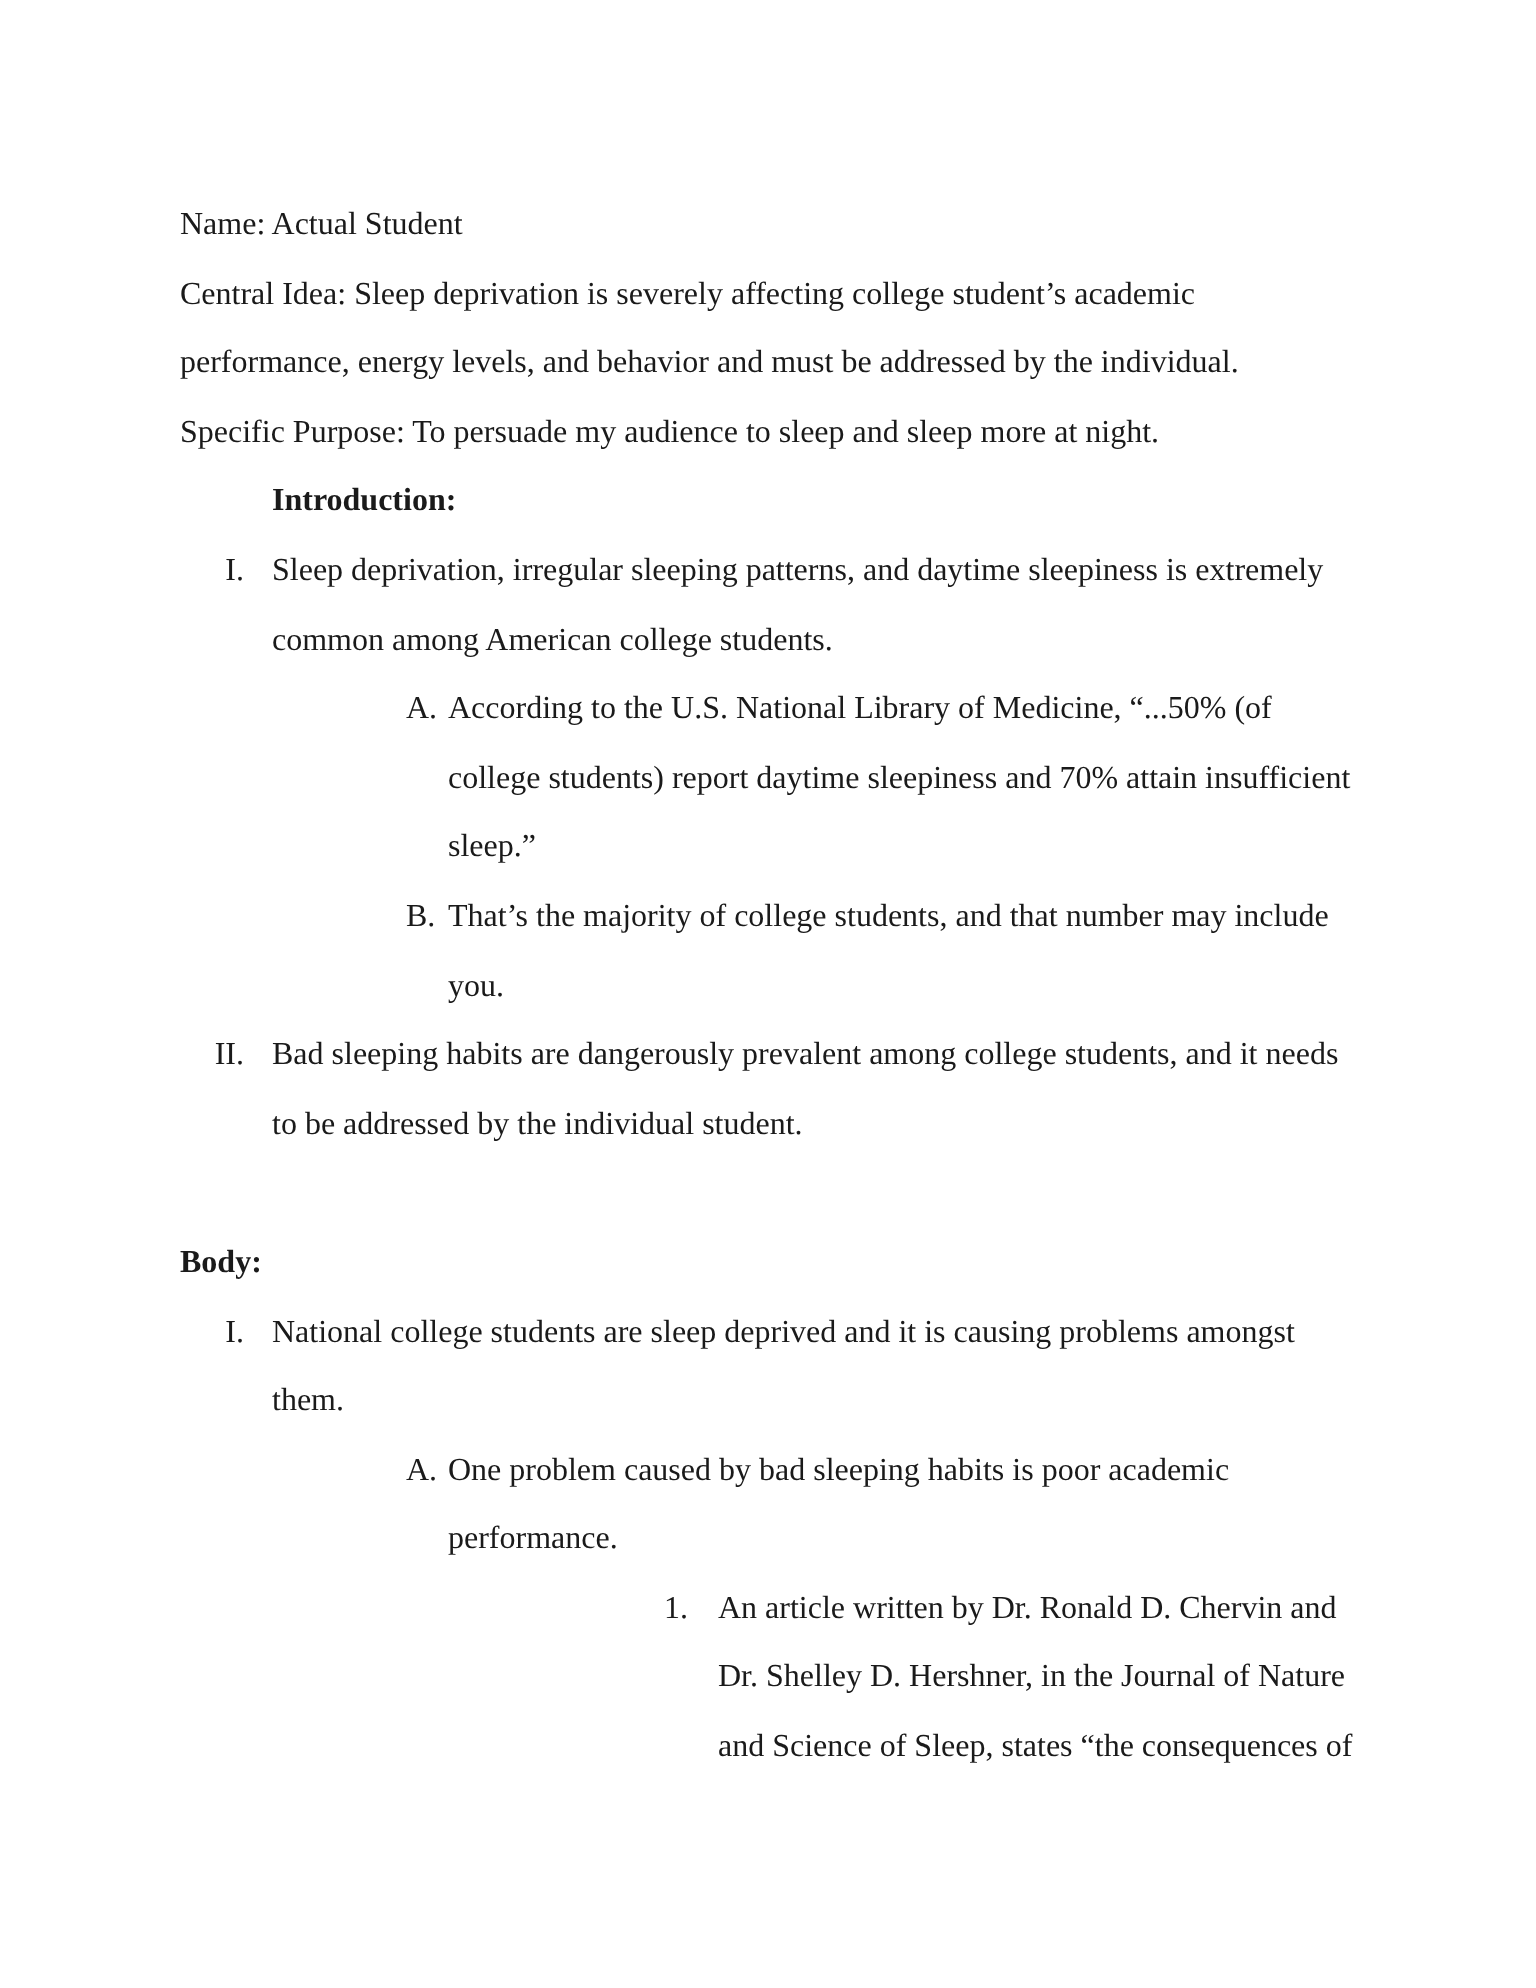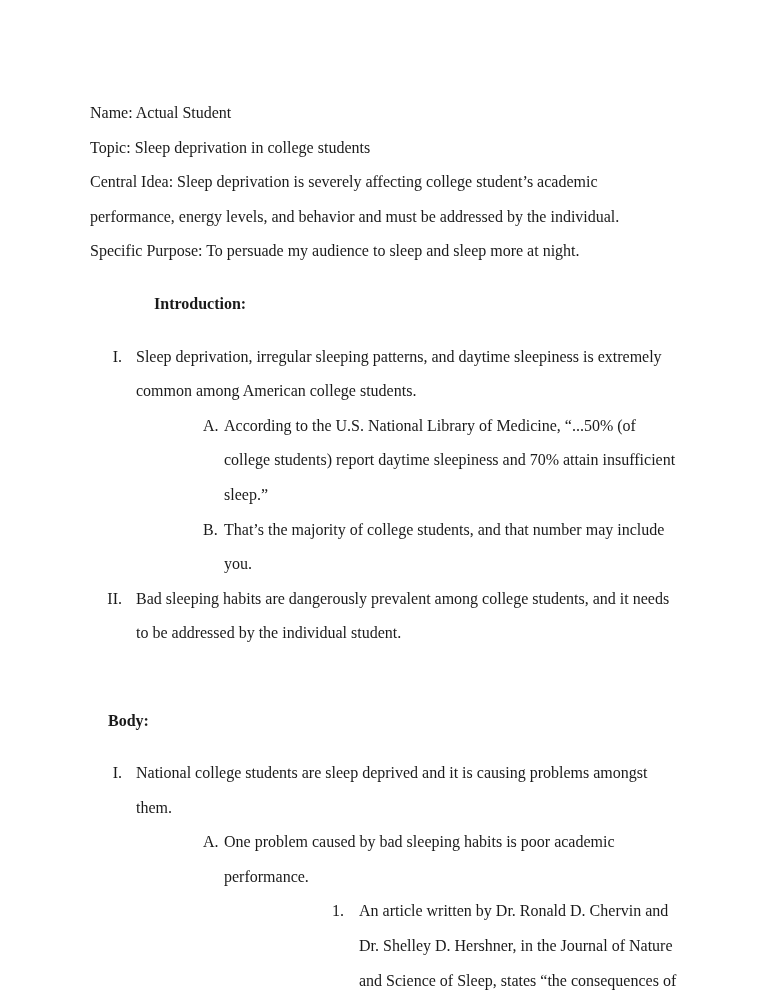--- a/index.html
+++ b/index.html
@@ -31,21 +31,21 @@
 
   
   .meta-line {
     margin: 0;
     text-align: left;
     text-indent: 0;
   }
 
   
   .section-heading {
-    margin: 18px;
+    margin: 0;
     font-weight: bold;
   }
   .section-heading.indented {
     padding-left: 46px;
   }
   .section-heading.flush {
     padding-left: 0;
   }
 
   
@@ -107,21 +107,20 @@
     height: 34.6px;
   }
 </style>
 </head>
 <body>
 
 <div class="page">
   <div class="doc-body">
 
     <p class="meta-line">Name: Actual Student</p>
-    <p class="meta-line">Topic: Sleep deprivation in college students</p>
     <p class="meta-line">Central Idea: Sleep deprivation is severely affecting college student’s academic performance, energy levels, and behavior and must be addressed by the individual.</p>
     <p class="meta-line">Specific Purpose: To persuade my audience to sleep and sleep more at night.</p>
 
     <p class="section-heading indented">Introduction:</p>
 
     <ul class="outline lvl1">
 
       <li>
         <span class="marker">I.</span>
         <span class="item-text">Sleep deprivation, irregular sleeping patterns, and daytime sleepiness is extremely common among American college students.</span>

